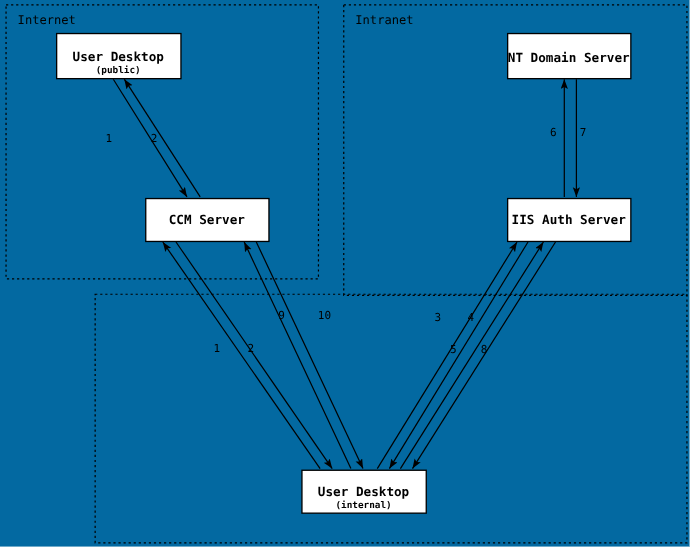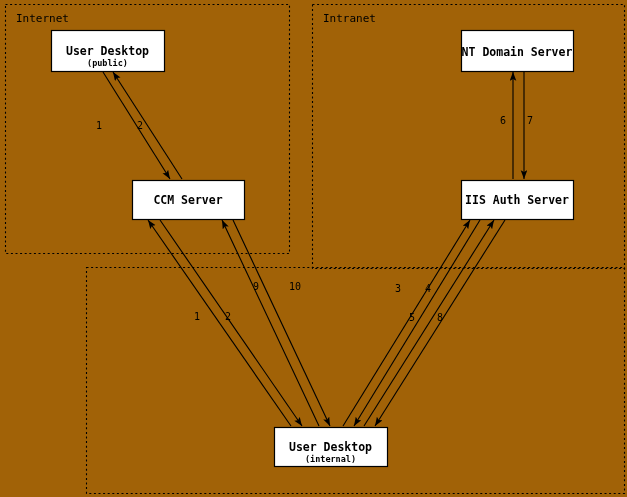--- a/index.html
+++ b/index.html
@@ -8,21 +8,21 @@
     padding: 0;
     background: #ffffff;
   }
   body {
     font-family: "DejaVu Sans Mono", "Liberation Mono", monospace;
   }
   #diagram-root {
     position: relative;
     width: 627px;
     height: 497px;
-    background: #a16207;
+    background: #0369a1;
     overflow: hidden;
   }
   #diagram-svg {
     position: absolute;
     left: 0;
     top: 0;
     width: 627px;
     height: 497px;
   }
   .zone-label {

